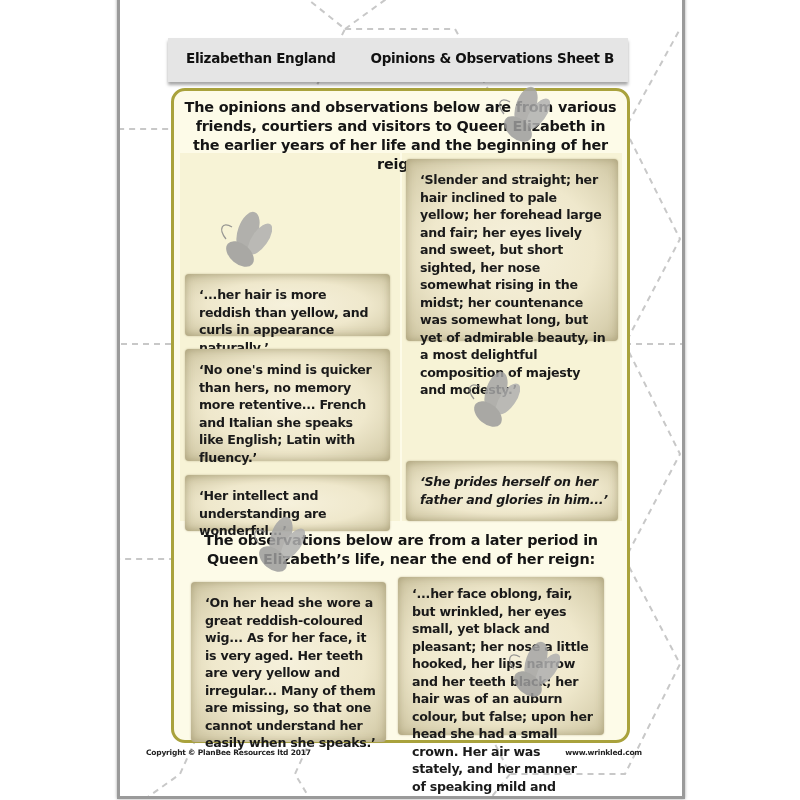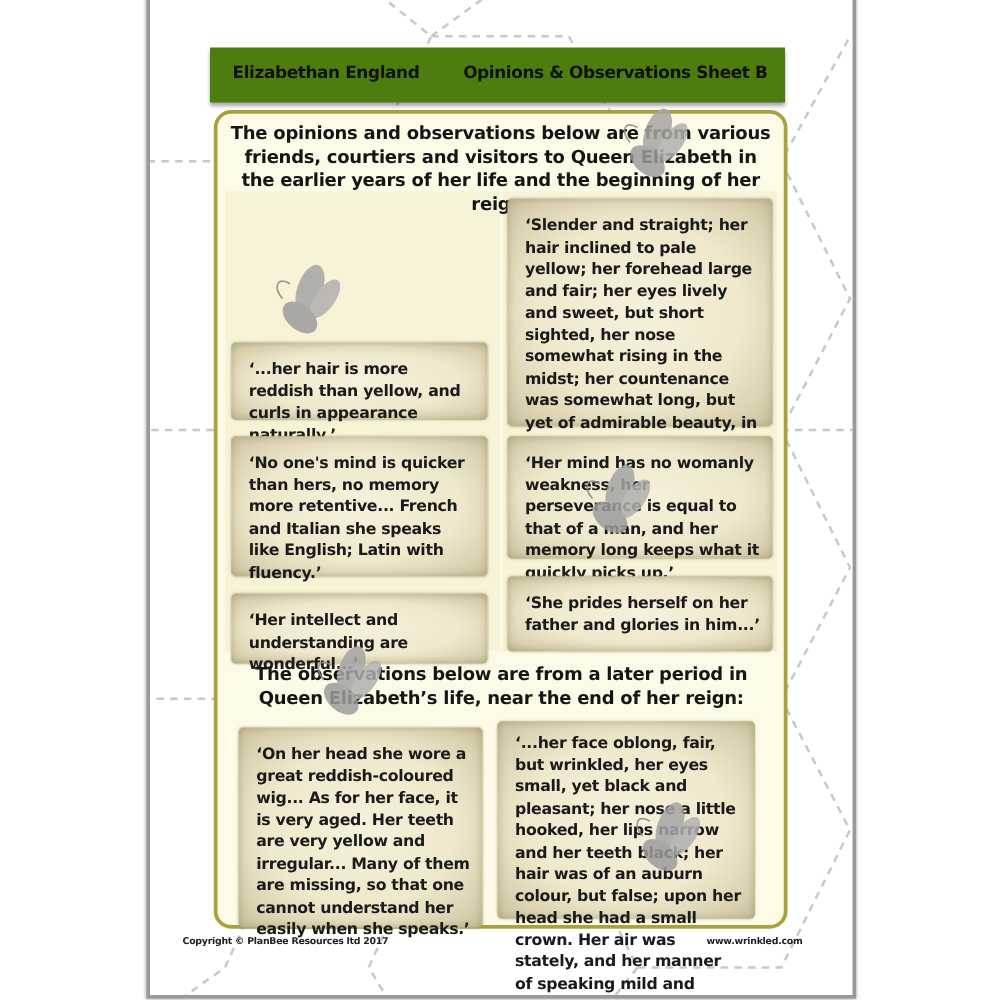--- a/index.html
+++ b/index.html
@@ -11,21 +11,21 @@
     position: absolute; left: 117px; top: -4px; width: 562px; height: 797px;
     background: #ffffff;
     border: 3px solid #9a9a9a;
     box-shadow: 0 0 3px rgba(0,0,0,0.35);
     overflow: hidden;
   }
   
   .bg-lines { position: absolute; left: 0; top: 0; width: 562px; height: 800px; pointer-events: none; }
   .header {
     position: absolute; left: 48px; top: 39px; width: 460px; height: 44px;
-    background: #4d7c0f;
+    background: #e5e5e5;
     box-shadow: 0 3px 3px rgba(0,0,0,0.35);
   }
   .header-left, .header-right {
     position: absolute; top: 12px; font-family: "DejaVu Sans", sans-serif; font-weight: bold;
     font-size: 13.5px; color: #111; letter-spacing: -0.3px;
   }
   .header-left { left: 18px; }
   .header-right { right: 14px; }
   .panel {
     position: absolute; left: 51px; top: 89px; width: 459px; height: 655px;
@@ -111,24 +111,21 @@
     <div class="card" style="left:11px; top:258px; width:205px; height:112px;">
       <span>‘No one's mind is quicker than hers, no memory more retentive... French and Italian she speaks like English; Latin with fluency.’</span>
     </div>
     <div class="card" style="left:11px; top:384px; width:205px; height:56px;">
       <span>‘Her intellect and understanding are wonderful...’</span>
     </div>
 
     <div class="card" style="left:232px; top:68px; width:212px; height:182px;">
       <span>‘Slender and straight; her hair inclined to pale yellow; her forehead large and fair; her eyes lively and sweet, but short sighted, her nose somewhat rising in the midst; her countenance was somewhat long, but yet of admirable beauty, in a most delightful composition of majesty and modesty.’</span>
     </div>
-    <div class="card" style="left:232px; top:258px; width:212px; height:98px;">
-      <span>‘Her mind has no womanly weakness, her perseverance is equal to that of a man, and her memory long keeps what it quickly picks up.’</span>
-    </div>
-    <div class="card" style="left:232px; top:370px; width:212px; height:60px;">
+    <div class="card" style="left:232px; top:370px; width:212px; height:60px;font-style:italic;">
       <span>‘She prides herself on her father and glories in him...’</span>
     </div>
 
     <div class="sub-heading">The observations below are from a later period in Queen Elizabeth’s life, near the end of her reign:</div>
 
     <div class="card" style="left:17px; top:491px; width:195px; height:160px;">
       <span>‘On her head she wore a great reddish-coloured wig... As for her face, it is very aged. Her teeth are very yellow and irregular... Many of them are missing, so that one cannot understand her easily when she speaks.’</span>
     </div>
     <div class="card" style="left:224px; top:486px; width:206px; height:158px; padding-top:8px;">
       <span>‘...her face oblong, fair, but wrinkled, her eyes small, yet black and pleasant; her nose a little hooked, her lips narrow and her teeth black; her hair was of an auburn colour, but false; upon her head she had a small crown. Her air was stately, and her manner of speaking mild and obliging.’</span>

